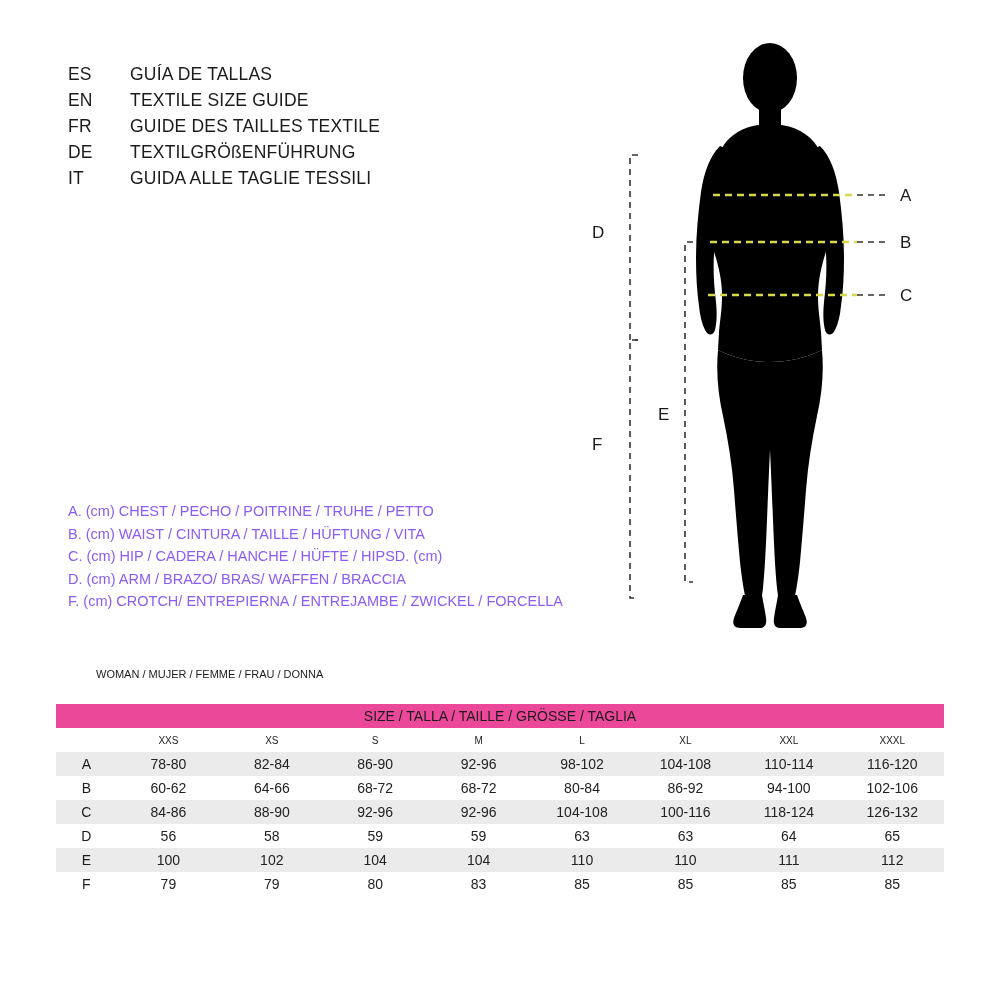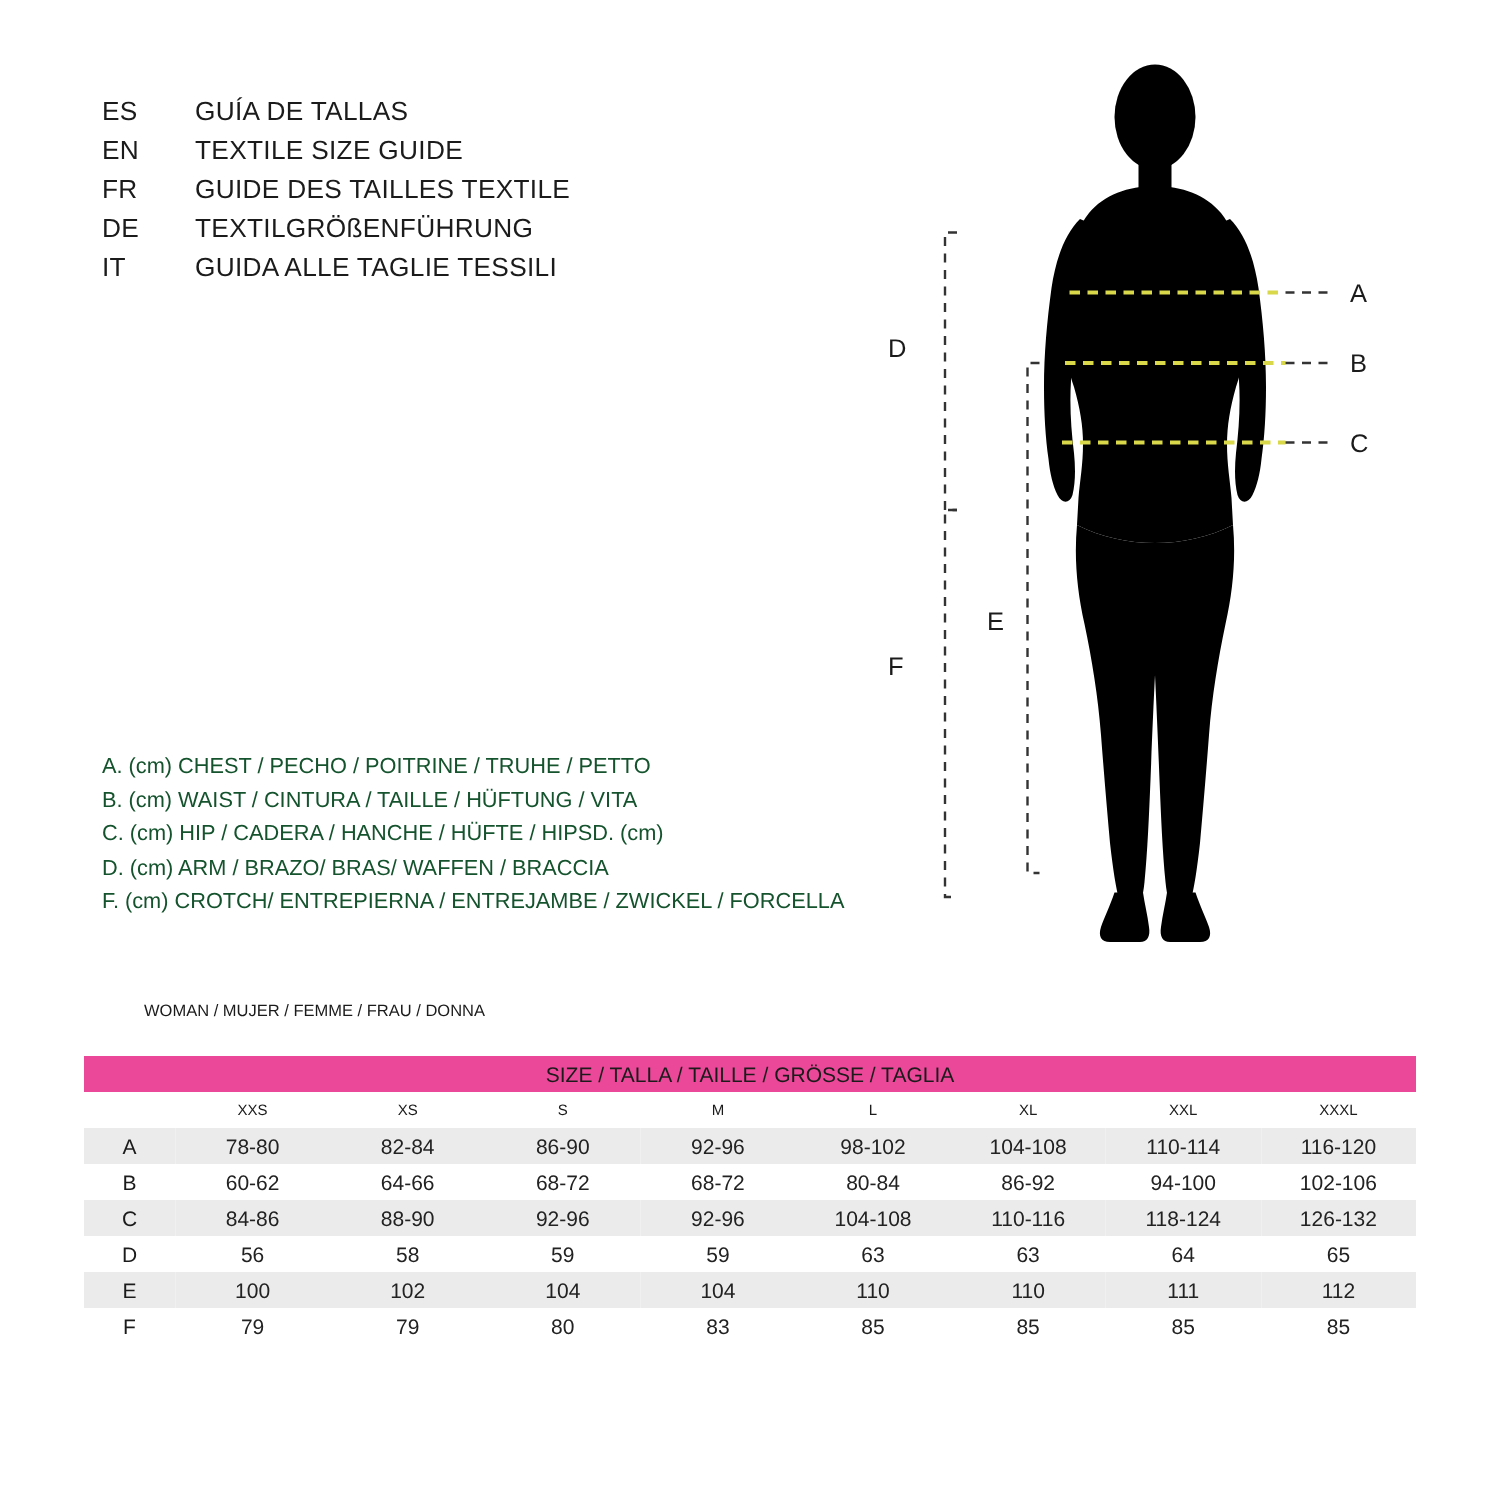--- a/index.html
+++ b/index.html
@@ -42,21 +42,21 @@
   
   #legend-block {
     position: absolute;
     left: 68px;
     top: 500px;
     width: 600px;
   }
   .legend-row {
     font-size: 14.5px;
     line-height: 22.5px;
-    color: #14532d;
+    color: #8b5cf6;
     white-space: nowrap;
   }
 
   
   #gender-line {
     position: absolute;
     left: 68px;
     top: 668px;
     font-size: 11px;
     color: #1b1b1b;
@@ -315,21 +315,21 @@
       <td>102-106</td>
     </tr>
 
     <tr class="row-shade">
       <td class="col-label">C</td>
       <td>84-86</td>
       <td>88-90</td>
       <td>92-96</td>
       <td>92-96</td>
       <td>104-108</td>
-      <td>110-116</td>
+      <td>100-116</td>
       <td>118-124</td>
       <td>126-132</td>
     </tr>
 
     <tr class="row-plain">
       <td class="col-label">D</td>
       <td>56</td>
       <td>58</td>
       <td>59</td>
       <td>59</td>

